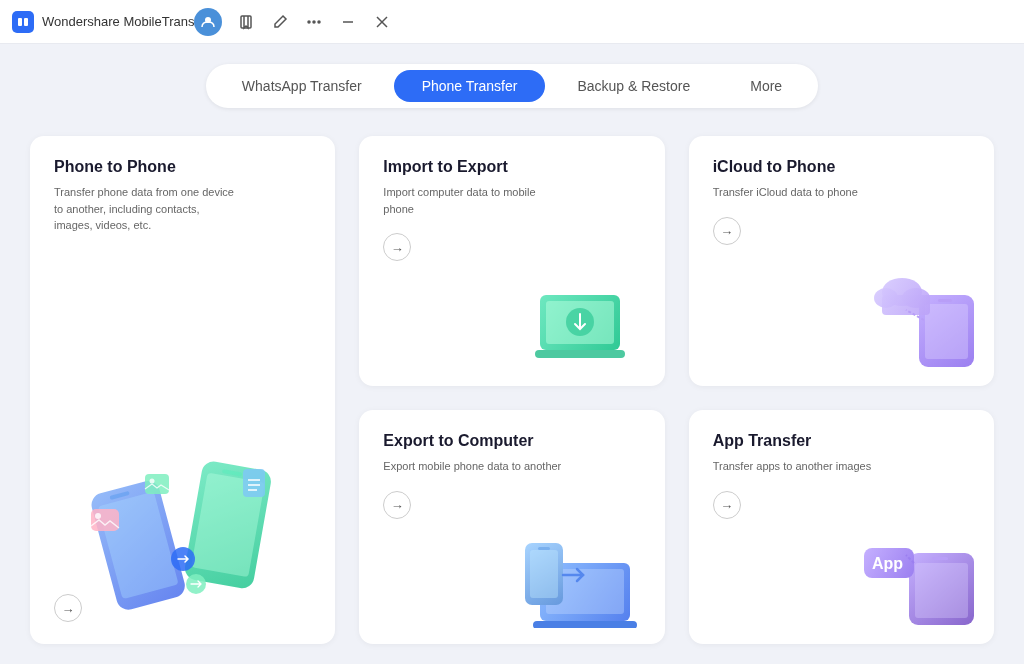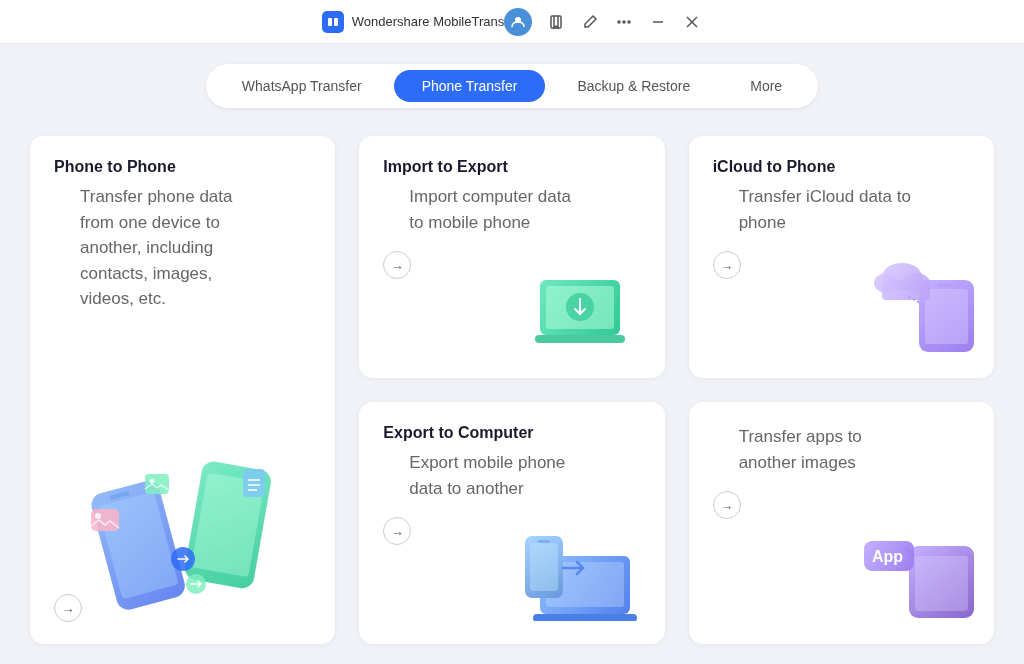--- a/index.html
+++ b/index.html
@@ -11,21 +11,21 @@
       overflow: hidden;
       display: flex;
       flex-direction: column;
     }
 
     
     .titlebar {
       background: #ffffff;
       display: flex;
       align-items: center;
-      justify-content: center;
+      justify-content: flex-start;
       padding: 0 12px;
       height: 44px;
       border-bottom: 1px solid #e8eaf0;
     }
     .titlebar-left {
       display: flex;
       align-items: center;
       gap: 8px;
     }
     .app-icon {
@@ -136,43 +136,42 @@
     .card.large {
       grid-row: span 2;
     }
     .card-title {
       font-size: 16px;
       font-weight: 600;
       color: #1a1a2e;
       margin-bottom: 8px;
     }
     .card-desc {
-      font-size: 17px;
+      font-size: 11px;
       color: #666;
       line-height: 1.5;
       max-width: 180px;
-      margin-left: 26px;
     }
     .card-arrow {
       width: 28px;
       height: 28px;
       border: 1.5px solid #ccc;
       border-radius: 50%;
       display: flex;
       align-items: center;
       justify-content: center;
       color: #555;
       font-size: 13px;
       margin-top: auto;
       cursor: pointer;
     }
     .card-illustration {
       position: absolute;
       right: 10px;
-      bottom: 19px;
+      bottom: 12px;
     }
 
     
     .illus-phone-to-phone {
       position: absolute;
       bottom: 20px;
       left: 50%;
       transform: translateX(-50%);
       width: 220px;
       height: 200px;
@@ -383,20 +382,21 @@
             <linearGradient id="phoneBlue" x1="0" y1="20" x2="38" y2="82" gradientUnits="userSpaceOnUse">
               <stop offset="0%" stop-color="#a8d4ff"></stop>
               <stop offset="100%" stop-color="#6699dd"></stop>
             </linearGradient>
           </defs>
         </svg>
       </div>
     </div>
 
     <div class="card">
+      <div class="card-title">App Transfer</div>
       <div class="card-desc">Transfer apps to another images</div>
       <div class="card-arrow" style="margin-top: 16px;">→</div>
       <div class="card-illustration">
         <svg width="130" height="105" viewBox="0 0 130 105" fill="none">
 
           <rect x="55" y="30" width="65" height="72" rx="9" fill="url(#appPurple)"></rect>
           <rect x="61" y="40" width="53" height="55" rx="3" fill="#dcd0ff" opacity="0.35"></rect>
           <rect x="78" y="34" width="16" height="3" rx="1.5" fill="#b89ef7"></rect>
 
           <rect x="10" y="25" width="50" height="30" rx="8" fill="url(#appLabel)"></rect>

